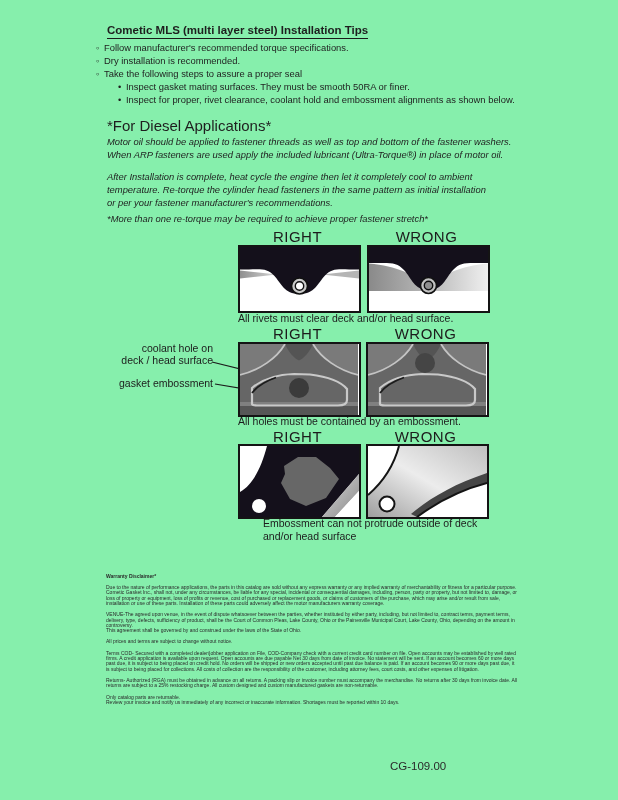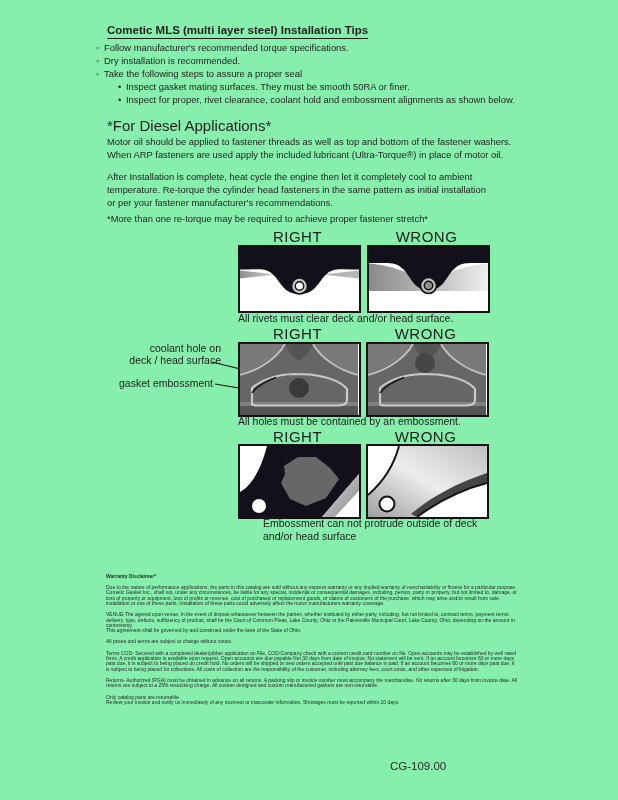--- a/index.html
+++ b/index.html
@@ -18,21 +18,21 @@
     font-size:11.5px;font-weight:bold;
     border-bottom:1.6px solid #1a1a1a;
     padding-bottom:2px;
     white-space:nowrap;
   }
   .bullets{left:96px;top:41px;font-size:9.4px;line-height:13px;white-space:nowrap;}
   .b-row{display:flex;}
   .b-row .marker{width:8px;text-align:left;}
   .b-sub{padding-left:22px;}
   .diesel-heading{left:107px;top:117px;font-size:15px;font-weight:normal;}
-  .para{left:107px;top:0;width:480px;font-size:9.4px;line-height:13px;white-space:pre-line;}
+  .para{left:107px;top:0;width:480px;font-size:9.4px;line-height:13px;white-space:pre-line;font-style:italic;}
   .p1{top:135px;}
   .p2{top:170px;}
   .note{top:212px;}
   .rw-label{font-size:15px;letter-spacing:.5px;text-align:center;width:119px;color:#1c1c1c;}
   .dbox{width:119px;height:64px;border:2px solid #141414;background:#fff;}
   .dbox2{height:71px;}
   .dbox svg{display:block;}
   .caption{font-size:10.5px;line-height:12.5px;white-space:pre-line;color:#1c1c1c;}
   .dlabel{font-size:10.5px;line-height:12px;text-align:right;width:113px;white-space:pre-line;color:#1c1c1c;}
   .legal-wrap{left:106px;top:574px;width:412px;height:170px;}
@@ -116,21 +116,21 @@
       <path d="M0,0 H119 V16 C97,16 92,14.5 84,23 C76.5,31 74,43 59.5,43 C45,43 42.5,31 35,23 C27,14.5 22,16 0,16 Z" fill="#14101b"></path>
       <circle cx="59.5" cy="38.5" r="8" fill="#c2c2c2" stroke="#101010" stroke-width="1.6"></circle>
       <circle cx="59.5" cy="38.5" r="4.2" fill="#8f8f8f" stroke="#101010" stroke-width="1.4"></circle>
     </svg>
   </div>
   <div class="abs caption" style="left:238px;top:312px;">All rivets must clear deck and/or head surface.</div>
 
   <div class="abs rw-label" style="left:238px;top:325px;">RIGHT</div>
   <div class="abs rw-label" style="left:366px;top:325px;">WRONG</div>
 
-  <div class="abs dlabel" style="left:108px;top:342px;text-align:right;">coolant hole on
+  <div class="abs dlabel" style="left:100px;top:342px;text-align:right;">coolant hole on
 deck / head surface</div>
   <div class="abs dlabel" style="left:100px;top:377px;">gasket embossment</div>
 
   <svg class="abs" style="left:205px;top:355px;" width="95" height="45" viewBox="0 0 95 45" xmlns="http://www.w3.org/2000/svg">
     <line x1="7" y1="7" x2="88" y2="27" stroke="#1a1a1a" stroke-width="1.2"></line>
     <line x1="10" y1="29" x2="58" y2="37" stroke="#1a1a1a" stroke-width="1.2"></line>
   </svg>
 
   <div class="abs dbox dbox2" style="left:238px;top:342px;">
     <svg width="118" height="71" viewBox="0 0 118 71" xmlns="http://www.w3.org/2000/svg">

